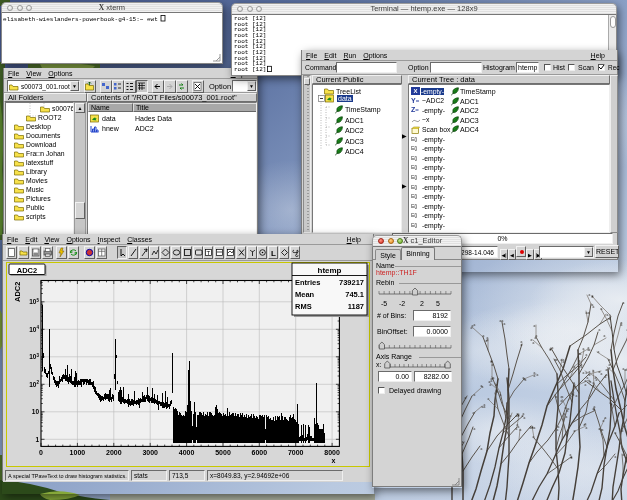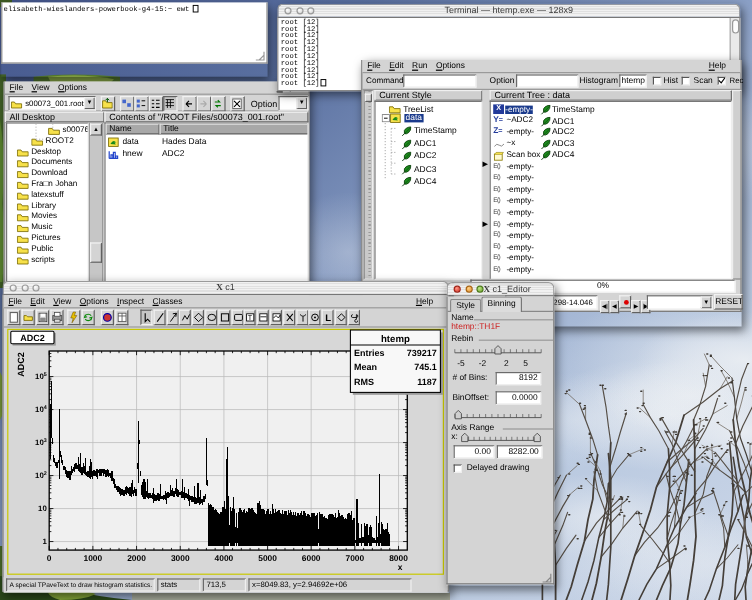--- a/index.html
+++ b/index.html
@@ -208,20 +208,28 @@
         <text x="0" y="56.1" font-family="Liberation Mono,monospace" font-size="6" fill="#000">root [12]</text>
         <rect x="33.5" y="51.3" width="4" height="5.3" fill="none" stroke="#000" stroke-width="0.8"></rect>
       </svg>
 <div style="position:absolute;right:0;top:0;bottom:0;width:8px;background:#e9e9e9;border-left:1px solid #aaa">
 <div style="position:absolute;top:1px;left:0.5px;width:6px;height:12px;background:#fdfdfd;border:1px solid #999;border-radius:3px"></div>
       </div>
 </div>
   </div>
 
 <div class="win" id="xterm" style="z-index:1;left:1px;top:2px;width:222px;height:62px">
+<div class="tbar">
+      <div class="btns">
+        <div class="mb"></div>
+        <div class="mb"></div>
+        <div class="mb"></div>
+      </div>
+<div class="ttl"><span class="xlogo">X</span> xterm</div>
+    </div>
 <div style="position:relative;background:#fff;border:1px solid #888;border-top:none;height:51px;overflow:hidden">
 <svg width="220" height="51" style="position:absolute;left:1px;top:0">
         <text x="0" y="7.5" font-family="Liberation Mono,monospace" font-size="6" fill="#000">elisabeth-wieslanders-powerbook-g4-15:~ ewt</text>
         <rect x="158" y="2.5" width="4" height="5.5" fill="none" stroke="#000" stroke-width="0.8"></rect>
       </svg>
 <svg width="8" height="8" style="position:absolute;right:1px;bottom:1px">
         <path d="M7 0 L7 7 L0 7 M7 3 L3 7" stroke="#999" fill="none"></path>
       </svg>
 </div>
   </div>
@@ -255,21 +263,21 @@
         <span style="position:absolute;left:306px;top:3px;font-size:6.5px">Rec</span>
 </div>
 
 <div style="position:absolute;left:0;top:25px;width:100%;height:158px">
 
   <div style="position:absolute;left:1px;top:0;width:8px;height:158px;background:#c9c9c9;border:1px solid;border-color:#8a8a8a #eee #eee #8a8a8a;background-image:repeating-linear-gradient(180deg,#9a9a9a 0 1px,transparent 1px 3px);background-size:2px 100%;background-position:3px 0;background-repeat:no-repeat">
           <div style="position:absolute;left:0;top:2px;width:6px;height:7px;background:#d4d4d4;border:1px solid;border-color:#f2f2f2 #606060 #606060 #f2f2f2"></div>
         </div>
 
   <div style="position:absolute;left:10px;top:0;width:90px;height:158px">
-    <div class="hdr" style="height:9px">Current Style</div>
+    <div class="hdr" style="height:9px">Current Public</div>
     <div style="position:absolute;left:0;top:9px;width:90px;height:149px;background:#fff;border:1px solid;border-color:#777 #eee #eee #777;overflow:hidden">
             <svg width="90" height="149" style="position:absolute;left:0;top:0">
               <path d="M8 10 V64 M8 13 H13 M13 22 H18 M13 22 V60 M13 33 H18 M13 42 H18 M13 51 H18 M13 60 H18" stroke="#999" stroke-width="0.7" stroke-dasharray="1 1.5" fill="none"></path>
             </svg>
             <svg width="10" height="8" style="position:absolute;left:11px;top:2px">
               <path d="M0.5 7 L0.5 2 L3.5 2 L4.5 3.5 L9.5 3.5 L9.5 7 Z" fill="#f7e14a" stroke="#7a6a00" stroke-width="0.7"></path>
             </svg>
             <span class="row7" style="position:absolute;left:23px;top:3px">TreeList</span>
             <svg width="7" height="7" style="position:absolute;left:5px;top:10px">
               <rect x="0.5" y="0.5" width="6" height="6" fill="#fff" stroke="#777" stroke-width="0.7"></rect>
@@ -497,21 +505,21 @@
             <rect x="1" y="1.5" width="7" height="8" fill="#fff" stroke="#555" stroke-width="0.7"></rect>
             <path d="M2 3 L7 8 M7 3 L2 8" stroke="#000" stroke-width="0.9"></path>
           </svg>
         </div>
         <span style="position:absolute;left:205px;top:3px;font-size:7.5px">Option</span>
         <div class="inp" style="position:absolute;left:228px;top:1px;width:25px;height:12px">
           <div class="tool" style="position:absolute;right:0;top:0;width:9px;height:10px;font-size:5px;text-align:center;line-height:9px">▼</div>
         </div>
       </div>
 
-<div class="hdr" style="position:absolute;left:0;top:25px;width:83px;height:9px">All Desktop</div>
+<div class="hdr" style="position:absolute;left:0;top:25px;width:83px;height:9px">All Folders</div>
 <div class="hdr" style="position:absolute;left:83px;top:25px;width:170px;height:9px">Contents of "/ROOT Files/s00073_001.root"</div>
 
 <div style="position:absolute;left:1px;top:34px;width:69px;height:229px;background:#fff;border:1px solid;border-color:#777 #eee #eee #777;overflow:hidden">
         <svg width="68" height="229" style="position:absolute;left:0;top:0">
           <path d="M38 0 V4 M24 0 V13 M24 13 H32" stroke="#aaa" stroke-width="0.7" stroke-dasharray="1 1.5" fill="none"></path>
         </svg>
         <svg width="10" height="8" style="position:absolute;left:34px;top:2px">
           <path d="M0.5 7 L0.5 2 L3.5 2 L4.5 3.5 L9.5 3.5 L9.5 7 Z" fill="#f7e14a" stroke="#7a6a00" stroke-width="0.7"></path>
         </svg>
         <span style="position:absolute;left:46px;top:2px;font-size:6.8px;white-space:nowrap">s00076</span>
@@ -582,28 +590,20 @@
         <svg width="10" height="9" style="position:absolute;left:2px;top:21px">
           <path d="M1 8 V2 M1 8 H8.5 M2.5 8 V5 h1.5 V8 M4.5 8 V3 h1.5 V8 M6.5 8 V6 h1.5 V8" stroke="#2244cc" stroke-width="1" fill="none"></path>
         </svg>
         <span class="row7" style="position:absolute;left:14px;top:22px">hnew</span>
         <span class="row7" style="position:absolute;left:47px;top:22px">ADC2</span>
       </div>
 </div>
   </div>
 
 <div class="win" id="c1" style="z-index:5;left:2px;top:234px;width:372px;height:260px">
-<div class="tbar" style="height:12px">
-      <div class="btns">
-        <div class="mb"></div>
-        <div class="mb"></div>
-        <div class="mb"></div>
-      </div>
-<div class="ttl" style="line-height:12px"><span class="xlogo">X</span> c1</div>
-    </div>
 <div class="body" style="height:247px;position:relative;font-size:7.5px">
 <div class="menubar">
         <span><u>F</u>ile</span>
         <span><u>E</u>dit</span>
         <span><u>V</u>iew</span>
         <span><u>O</u>ptions</span>
         <span><u>I</u>nspect</span>
         <span><u>C</u>lasses</span>
         <span class="mhelp"><u>H</u>elp</span>
       </div>

